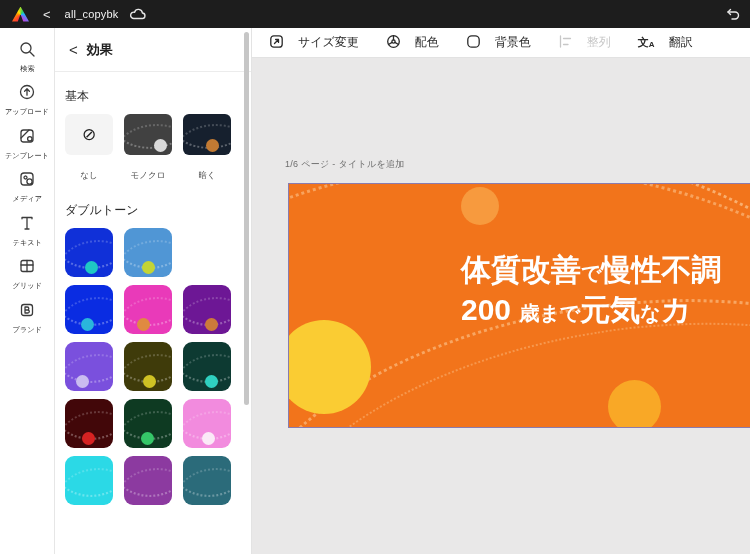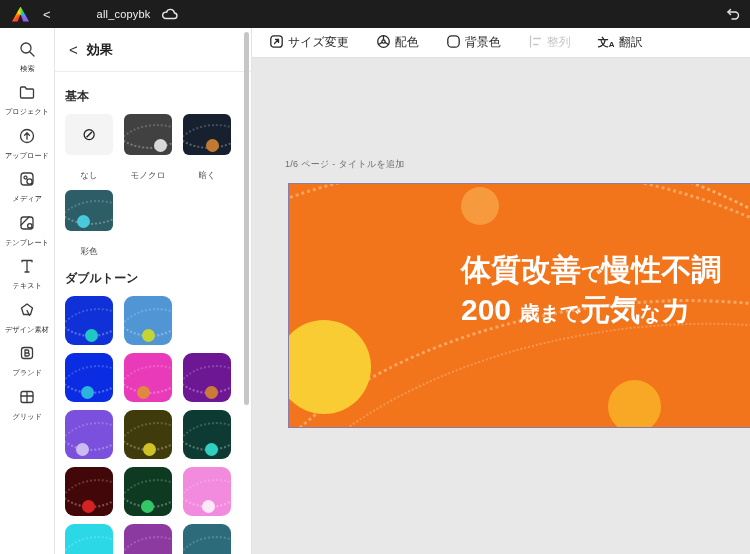--- a/index.html
+++ b/index.html
@@ -5,21 +5,21 @@
   * { margin:0; padding:0; box-sizing:border-box; }
   html,body { width:750px; height:554px; overflow:hidden; }
   body { font-family:"Liberation Sans","DejaVu Sans",sans-serif; background:#fff; position:relative; }
 
   
   .topbar { height:28px; background:#1d1d1d; display:flex; align-items:center; padding:0 10px; gap:10px; }
   .logo { width:17px; height:15px; margin-left:2px;
           background:conic-gradient(from 210deg,#ff3b30,#ff9500,#ffe600,#38d45a,#21b3ff,#b049e8,#ff3b30);
           clip-path:polygon(50% 0,100% 100%,66% 100%,50% 52%,34% 100%,0 100%); }
   .tb-back { color:#e8e8e8; font-size:13px; line-height:1; padding:2px 4px; cursor:default; }
-  .doc-title { color:#f1f1f1; font-size:11px; letter-spacing:.2px;margin-left:32px; }
+  .doc-title { color:#f1f1f1; font-size:11px; letter-spacing:.2px; }
   .tb-icon { display:flex; align-items:center; }
   .tb-spacer { flex:1; }
   svg.stroke { fill:none; stroke:#e6e6e6; stroke-width:1.4; stroke-linecap:round; stroke-linejoin:round; }
 
   
   .app { display:flex; height:526px; }
 
   
   .rail { width:55px; background:#fff; border-right:1px solid #e6e6e6; padding-top:7px;
           display:flex; flex-direction:column; align-items:center; }
@@ -27,21 +27,21 @@
                justify-content:center; gap:2px; cursor:pointer; }
   .rail-item svg { fill:none; stroke:#3b3b3b; stroke-width:1.3; stroke-linecap:round; stroke-linejoin:round; }
   .rail-label { font-size:7.5px; color:#2b2b2b; white-space:nowrap; transform:scale(.96); }
 
   
   .panel { width:197px; background:#fff; border-right:1px solid #e3e3e3; position:relative; overflow:hidden; }
   .panel-header { height:44px; display:flex; align-items:center; gap:9px; padding:0 14px; border-bottom:1px solid #ececec; }
   .panel-back { font-size:15px; color:#2c2c2c; cursor:pointer; }
   .panel-title { font-size:13px; font-weight:bold; color:#1f1f1f; }
   .panel-body { padding:12px 10px 0 10px; }
-  .sec-heading { font-size:12px; font-weight:bold; color:#2a2a2a; margin:4px 0 9px 0; }
+  .sec-heading { font-size:12px; font-weight:normal; color:#2a2a2a; margin:4px 0 9px 0; }
   .sec-heading.duo { margin-top:12px; }
   .tile-row { display:flex; gap:11px; margin-bottom:8px; }
   .tile-wrap { display:flex; flex-direction:column; align-items:center; width:48px; }
   .tile { position:relative; width:48px; border-radius:8px; overflow:hidden; cursor:pointer; }
   .tile.basic { height:41px; border-radius:6px; }
   .tile.duo { height:49px; border-radius:9px; }
   .tile::before { content:""; position:absolute; left:-30%; top:-55%; width:160%; height:130%;
                   border:2px dotted rgba(255,255,255,.30); border-radius:50%; }
   .tile::after  { content:""; position:absolute; left:-20%; top:25%; width:170%; height:140%;
                   border:2px dotted rgba(255,255,255,.20); border-radius:50%; }
@@ -59,21 +59,21 @@
   .scrollbar { position:absolute; top:0; right:2px; width:6px; height:100%; }
   .scrollbar .thumb { position:absolute; top:4px; right:0; width:5px; height:373px; background:#c6c6c6; border-radius:3px; }
   .powered { position:absolute; bottom:0; left:0; right:0; height:18px; background:#fff; border-top:1px solid #e7e7e7;
              font-size:10px; color:#4c4c4c; display:flex; align-items:center; padding-left:11px; gap:3px; }
   .powered b { color:#1c1c1c; }
 
   
   .stage { flex:1; display:flex; flex-direction:column; background:#e9e8e8; min-width:0; }
   .stage-toolbar { height:30px; background:#fff; border-bottom:1px solid #e2e2e2; display:flex; align-items:center;
                    padding-left:17px; gap:27px; }
-  .tool-item { display:flex; align-items:center; gap:4px; font-size:12px; color:#2a2a2a; cursor:pointer; white-space:nowrap;text-align:right; }
+  .tool-item { display:flex; align-items:center; gap:14px; font-size:12px; color:#2a2a2a; cursor:pointer; white-space:nowrap;text-align:right; }
   .tool-item svg { fill:none; stroke:#2a2a2a; stroke-width:1.3; stroke-linecap:round; stroke-linejoin:round; }
   .tool-item.disabled { color:#c7c7c7; cursor:default; }
   .tool-item.disabled svg { stroke:#c7c7c7; }
   .ticon-trans { font-size:11px; font-weight:bold; line-height:1; }
   .ticon-trans small { font-size:8px; vertical-align:-1px; }
   .stage-body { position:relative; flex:1; }
   .page-label { position:absolute; left:33px; top:100px; font-size:9px; color:#6d6d6d; letter-spacing:.3px; cursor:text; }
 
   
   .banner { position:absolute; left:36px; top:125px; width:640px; height:245px; overflow:hidden;
@@ -120,73 +120,60 @@
   <nav class="rail">
     <div class="rail-item">
       <span><svg width="18" height="18" viewBox="0 0 18 18">
             <circle cx="8" cy="8" r="5"></circle>
             <path d="M11.7 11.7 L16 16"></path>
           </svg></span>
       <span class="rail-label">検索</span>
     </div>
     <div class="rail-item">
       <span><svg width="18" height="18" viewBox="0 0 18 18">
-            <path d="M2.5 5 a1 1 0 0 1 1-1 h3.5 l1.5 2 h6 a1 1 0 0 1 1 1 v7 a1 1 0 0 1-1 1 h-11 a1 1 0 0 1-1-1 z"></path>
-          </svg></span>
-      <span class="rail-label">プロジェクト</span>
-    </div>
-    <div class="rail-item">
-      <span><svg width="18" height="18" viewBox="0 0 18 18">
             <circle cx="9" cy="9" r="6.5"></circle>
             <path d="M9 12.2 V6 M6.6 8.2 L9 5.8 l2.4 2.4"></path>
           </svg></span>
       <span class="rail-label">アップロード</span>
+    </div>
+    <div class="rail-item">
+      <span><svg width="18" height="18" viewBox="0 0 18 18">
+            <rect x="3" y="3" width="12" height="12" rx="2.5"></rect>
+            <path d="M3 11 L11 3"></path>
+            <circle cx="11.8" cy="11.8" r="2.2"></circle>
+          </svg></span>
+      <span class="rail-label">テンプレート</span>
     </div>
     <div class="rail-item">
       <span><svg width="18" height="18" viewBox="0 0 18 18">
             <rect x="3" y="3" width="12" height="12" rx="3"></rect>
             <circle cx="11.5" cy="11.5" r="2.6"></circle>
             <path d="M6 7.5 a1.5 1.5 0 1 0 0-.01"></path>
           </svg></span>
       <span class="rail-label">メディア</span>
     </div>
     <div class="rail-item">
       <span><svg width="18" height="18" viewBox="0 0 18 18">
-            <rect x="3" y="3" width="12" height="12" rx="2.5"></rect>
-            <path d="M3 11 L11 3"></path>
-            <circle cx="11.8" cy="11.8" r="2.2"></circle>
-          </svg></span>
-      <span class="rail-label">テンプレート</span>
-    </div>
-    <div class="rail-item">
-      <span><svg width="18" height="18" viewBox="0 0 18 18">
             <path d="M4 4.8 V3.5 h10 v1.3 M9 3.5 V15 M7 15 h4"></path>
           </svg></span>
       <span class="rail-label">テキスト</span>
     </div>
     <div class="rail-item">
       <span><svg width="18" height="18" viewBox="0 0 18 18">
-            <path d="M9 3 l5.5 4 -2 6.5 h-7 l-2-6.5 z"></path>
-            <path d="M9 9.5 l2.5 5"></path>
-          </svg></span>
-      <span class="rail-label">デザイン素材</span>
+            <rect x="3" y="3.5" width="12" height="11" rx="2"></rect>
+            <path d="M9 3.5 V14.5 M3 8 H15"></path>
+          </svg></span>
+      <span class="rail-label">グリッド</span>
     </div>
     <div class="rail-item">
       <span><svg width="18" height="18" viewBox="0 0 18 18">
             <rect x="3.5" y="3.5" width="11" height="11" rx="2.5"></rect>
             <path d="M7 6 h2.3 a1.5 1.5 0 0 1 0 3 H7 z M7 9 h2.8 a1.5 1.5 0 0 1 0 3 H7 z"></path>
           </svg></span>
       <span class="rail-label">ブランド</span>
-    </div>
-    <div class="rail-item">
-      <span><svg width="18" height="18" viewBox="0 0 18 18">
-            <rect x="3" y="3.5" width="12" height="11" rx="2"></rect>
-            <path d="M9 3.5 V14.5 M3 8 H15"></path>
-          </svg></span>
-      <span class="rail-label">グリッド</span>
     </div>
   </nav>
 
   <aside class="panel">
     <div class="panel-header">
       <span class="panel-back">&lt;</span>
       <span class="panel-title">効果</span>
     </div>
     <div class="panel-body" id="panel-body">
         <div class="sec-heading">基本</div>
@@ -204,26 +191,20 @@
             <div class="tile-label">モノクロ</div>
           </div>
           <div class="tile-wrap">
             <div class="tile basic" style="background: rgb(22, 32, 46);">
               <span class="dot" style="background: rgb(194, 122, 51); left: 48%;"></span>
             </div>
             <div class="tile-label">暗く</div>
           </div>
         </div>
         <div class="tile-row">
-          <div class="tile-wrap">
-            <div class="tile basic" style="background: rgb(45, 93, 102);">
-              <span class="dot" style="background: rgb(73, 202, 218); left: 26%;"></span>
-            </div>
-            <div class="tile-label">彩色</div>
-          </div>
         </div>
         <div class="sec-heading duo">ダブルトーン</div>
         <div class="tile-row">
           <div class="tile-wrap">
             <div class="tile duo" style="background: rgb(16, 48, 216);">
               <span class="dot" style="background: rgb(31, 200, 196); left: 42%;"></span>
             </div>
           </div>
           <div class="tile-wrap">
             <div class="tile duo" style="background: rgb(80, 150, 213);">

